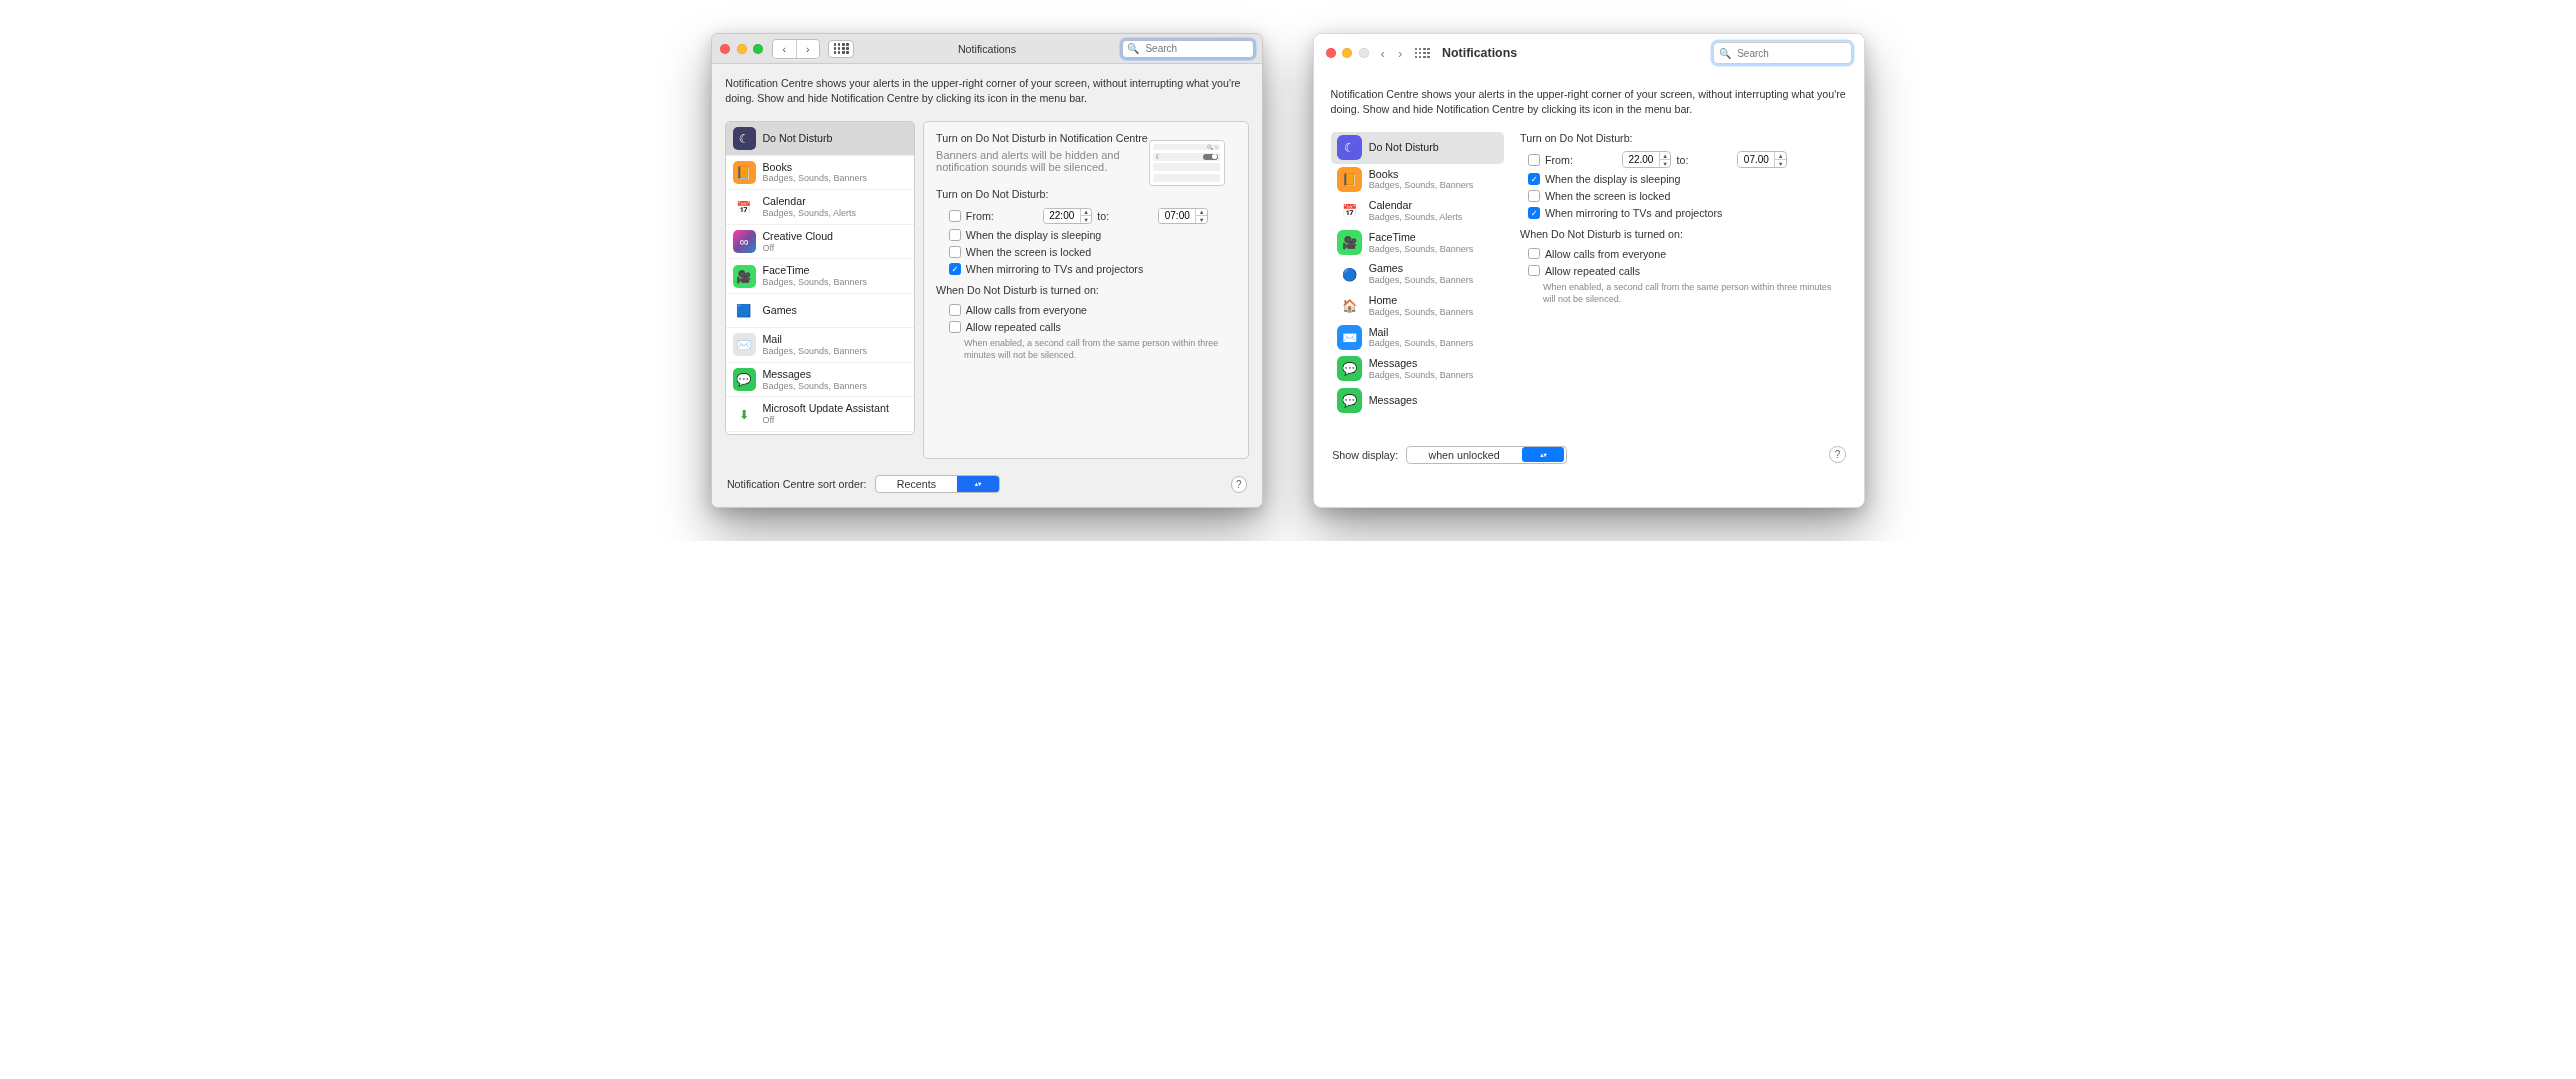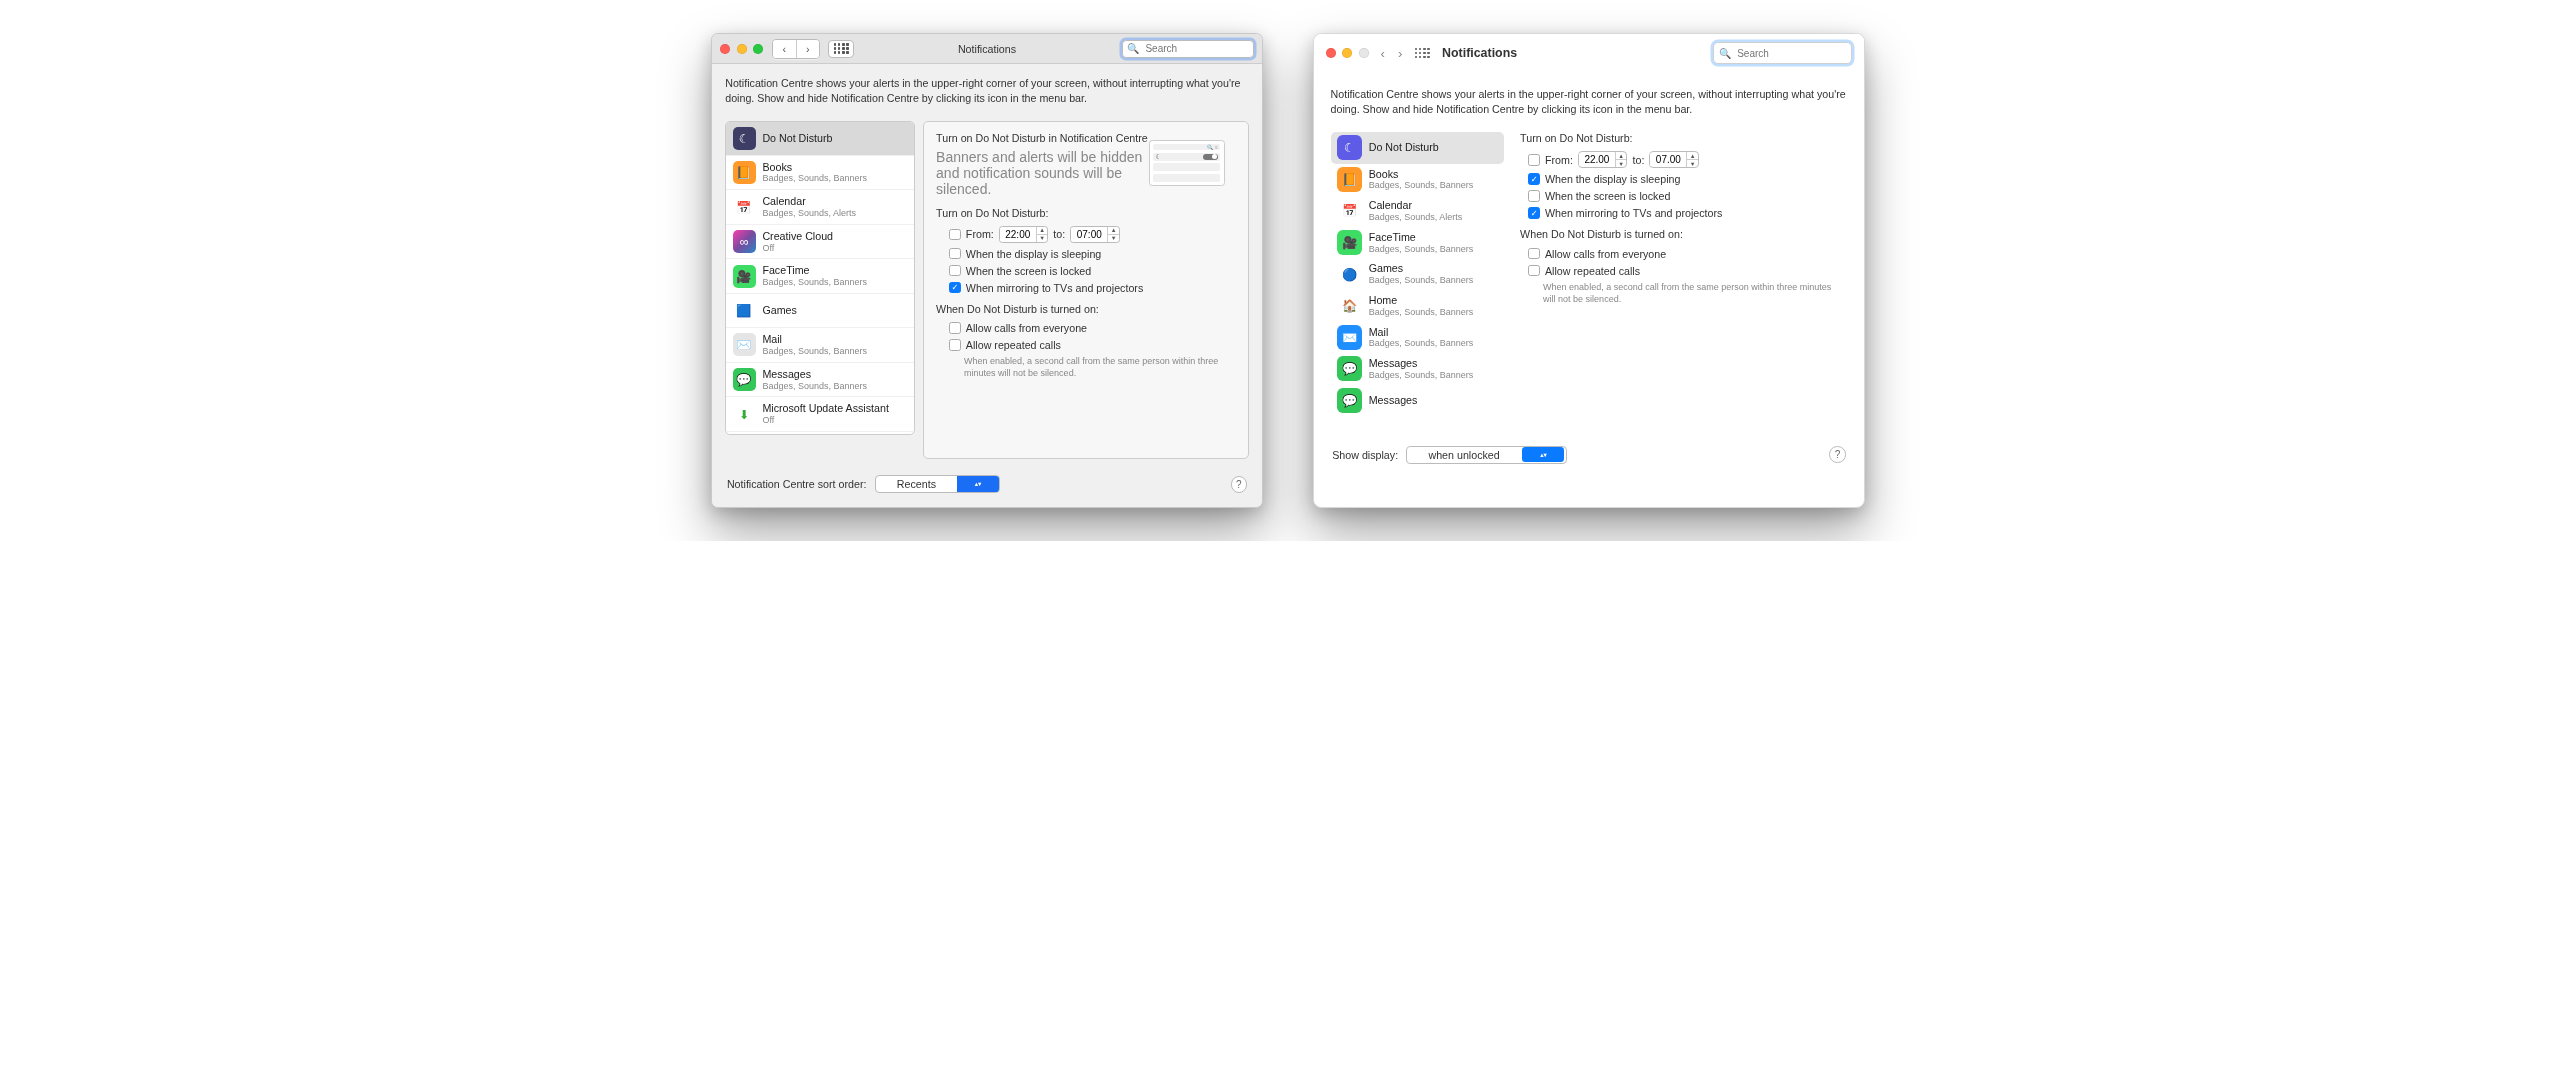--- a/index.html
+++ b/index.html
@@ -113,36 +113,36 @@
   .sb-text { display:flex; flex-direction:column; line-height:1.2; overflow:hidden;}
   .sb-label { font-size:10.7px; color:#222; white-space:nowrap; overflow:hidden; text-overflow:ellipsis;}
   .sb-sub { font-size:9px; color:#888; white-space:nowrap; overflow:hidden; text-overflow:ellipsis;}
   
   .detail {
     flex:1; border:0.8px solid #ccc; border-radius:5px; background:#f7f7f7;
     padding:10px 11.6px; height:338px; overflow:auto;
   }
   .bigsur .detail { border:none; background:transparent; padding:0 3.3px 0 8.3px; height:297px;}
   .detail h4 { margin:0 0 5px 0; font-size:10.7px; font-weight:400; }
-  .detail .sub { font-size:14px; color:#888; margin-bottom:10px; }
+  .detail .sub { font-size:11px; color:#888; margin-bottom:10px; }
   .section-title { font-size:10.7px; margin:6.6px 0 5px 0; }
   .row { display:flex; align-items:center; gap:5px; font-size:10.7px; padding:2.5px 0 2.5px 13.2px; }
   .bigsur .row { padding-left:8.3px; }
   .cb {
     width:11.6px; height:11.6px; border:0.8px solid #aaa; border-radius:2.5px; background:#fff;
     display:inline-flex; align-items:center; justify-content:center;
     flex-shrink:0;
   }
   .cb.checked { background:#0a7aff; border-color:#0a7aff; }
   .cb.checked::after { content:"✓"; color:#fff; font-size:8.3px; line-height:1; }
   .note { font-size:9px; color:#888; padding:1.7px 0 0 28px; line-height:1.35; }
   .bigsur .note { padding-left:23px; }
   .time-field {
     display:inline-flex; align-items:center;
-    border:0.8px solid #bbb; border-radius:3.3px; background:#fff; height:16.5px; overflow:hidden;
+    border:0.8px solid #bbb; border-radius:3.3px; background:#fff; height:16.5px; overflow:hidden;margin-left:44px;
   }
   .time-field input { width:36px; border:none; text-align:center; font-size:10px; outline:none; }
   .bigsur .time-field { border-radius:4.1px; }
   .stepper {
     width:11.6px; height:100%; border-left:0.8px solid #ccc; display:flex; flex-direction:column;
   }
   .stepper div { flex:1; font-size:5.8px; display:flex; align-items:center; justify-content:center; color:#555;}
   .stepper div:first-child { border-bottom:0.8px solid #ccc; }
   .thumb {
     position:absolute; right:11.6px; top:8.3px;

